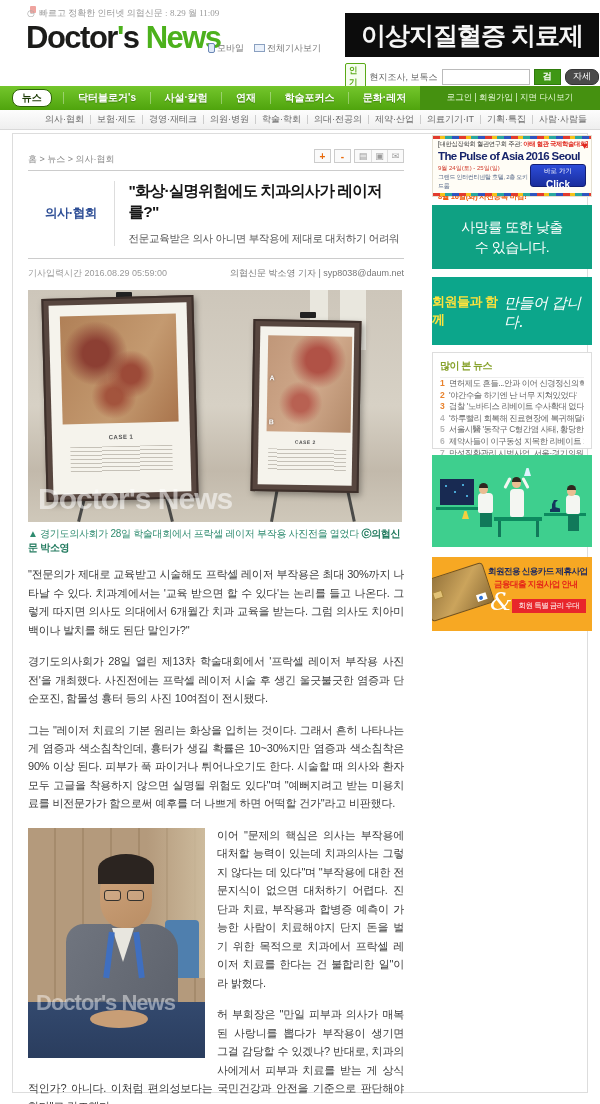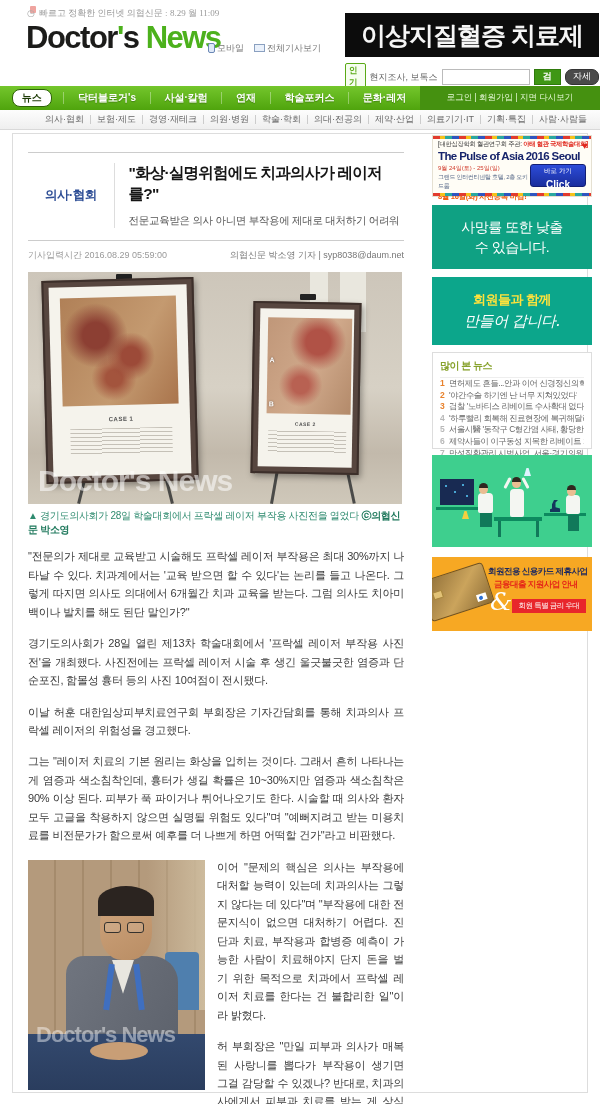--- a/index.html
+++ b/index.html
@@ -123,21 +123,21 @@
   .p-date { font-size:6px; color:#d03a2a; }
   .p-venue { font-size:6px; color:#5a6c8a; letter-spacing:-0.3px; }
   .p-dead { font-size:7.5px; color:#f06010; font-weight:bold; letter-spacing:-0.3px; margin-top:1px; }
   .pulse-btn { width:56px; height:23px; background:linear-gradient(#2c4cd8,#1a2d9d); border:1px solid #131f73; border-radius:3px;
                color:#fff; text-align:center; line-height:1.1; padding-top:2px; }
   .pulse-btn .s { font-size:6.5px; display:block; }
   .pulse-btn .b { font-size:10px; font-weight:bold; }
 
   .teal1 { top:205px; height:64px; background:#0fa183; color:#fff; display:flex; flex-direction:column;
            align-items:center; justify-content:center; font-size:14px; line-height:1.45; letter-spacing:-0.5px; }
-  .teal2 { top:277px; height:68px; background:#0ca68b; display:flex; flex-direction:column; align-items:center; justify-content:center; }
+  .teal2 { top:277px; height:68px; background:#0ca68b; display:flex; flex-direction:row; align-items:center; justify-content:center; }
   .teal2 .y { color:#ffe23c; font-weight:bold; font-size:13px; letter-spacing:-0.5px; }
   .teal2 .w { color:#fff; font-size:15px; font-style:italic; font-family:"DejaVu Serif",serif; letter-spacing:-0.5px; margin-top:3px; }
 
   .popular { top:352px; height:97px; border:1px solid #ddd; background:#fff; padding:6px 7px 0; }
   .pop-title { font-size:10px; font-weight:bold; color:#87a22c; letter-spacing:-0.5px; padding-bottom:4px; border-bottom:1px solid #eee; }
   .pop-row { display:flex; align-items:baseline; height:11.6px; overflow:hidden; }
   .pop-no { width:9px; font-size:8.5px; font-weight:bold; flex:none; }
   .pop-no.hot { color:#e8822d; } .pop-no.cold { color:#b8b8b8; }
   .pop-txt { font-size:8.3px; color:#666; letter-spacing:-0.4px; white-space:nowrap; overflow:hidden; }
 
@@ -224,20 +224,32 @@
   <span class="subnav-item">의료기기·IT</span>
     <span class="subnav-sep"></span>
   <span class="subnav-item">기획·특집</span>
     <span class="subnav-sep"></span>
   <span class="subnav-item">사람·사람들</span>
 </div>
 
 <div class="abs main-box"></div>
 
 <div class="abs article">
+  <div class="crumb-row">
+    <span class="crumb">홈 &gt; 뉴스 &gt; 의사·협회</span>
+    <span class="tools">
+      <span class="tbtn">+</span>
+      <span class="tbtn">-</span>
+      <span class="tgroup">
+        <span class="tgi">▤</span>
+        <span class="tgi">▣</span>
+        <span class="tgi">✉</span>
+      </span>
+    </span>
+  </div>
   <hr class="hline">
   <div class="head-block">
     <div class="cat-cell">
         <span class="cat-label">의사·협회</span>
       </div>
     <div class="head-div"></div>
     <div>
       <div class="title">"화상·실명위험에도 치과의사가 레이저를?"</div>
       <div class="subtitle">
         <div>전문교육받은 의사 아니면 부작용에 제대로 대처하기 어려워</div>
@@ -275,21 +287,20 @@
         <div class="faux" style="left:10px;top:122px;width:78px;height:22px;"></div>
       </div>
     </div>
     <div class="wm1">Doctor's News</div>
   </div>
   <div class="cap"><span>▲ 경기도의사회가 28일 학술대회에서 프락셀 레이저 부작용 사진전을 열었다 </span><b>ⓒ의협신문 박소영</b></div>
 
   <div class="body-text">
     <p class="para">"전문의가 제대로 교육받고 시술해도 프락셀 레이저 부작용은 최대 30%까지 나타날 수 있다. 치과계에서는 '교육 받으면 할 수 있다'는 논리를 들고 나온다. 그렇게 따지면 의사도 의대에서 6개월간 치과 교육을 받는다. 그럼 의사도 치아미백이나 발치를 해도 된단 말인가?"</p>
     <p class="para">경기도의사회가 28일 열린 제13차 학술대회에서 '프락셀 레이저 부작용 사진전'을 개최했다. 사진전에는 프락셀 레이저 시술 후 생긴 울긋불긋한 염증과 단순포진, 함몰성 흉터 등의 사진 10여점이 전시됐다.</p>
-    <p class="para">이날 허훈 대한임상피부치료연구회 부회장은 기자간담회를 통해 치과의사 프락셀 레이저의 위험성을 경고했다.</p>
     <p class="para">그는 "레이저 치료의 기본 원리는 화상을 입히는 것이다. 그래서 흔히 나타나는 게 염증과 색소침착인데, 흉터가 생길 확률은 10~30%지만 염증과 색소침착은 90% 이상 된다. 피부가 푹 파이거나 튀어나오기도 한다. 시술할 때 의사와 환자 모두 고글을 착용하지 않으면 실명될 위험도 있다"며 "예뻐지려고 받는 미용치료를 비전문가가 함으로써 예후를 더 나쁘게 하면 어떡할 건가"라고 비판했다.</p>
 
     <div class="fig-wrap">
       <div class="figure">
         <div class="photo2">
           <div class="p2-light"></div>
           <div class="chair" style="right:6px;top:92px;width:34px;height:58px;"></div>
           <div class="chair" style="right:44px;top:98px;width:22px;height:50px;"></div>
           <div class="suit"></div>
           <div class="shirt"></div>

